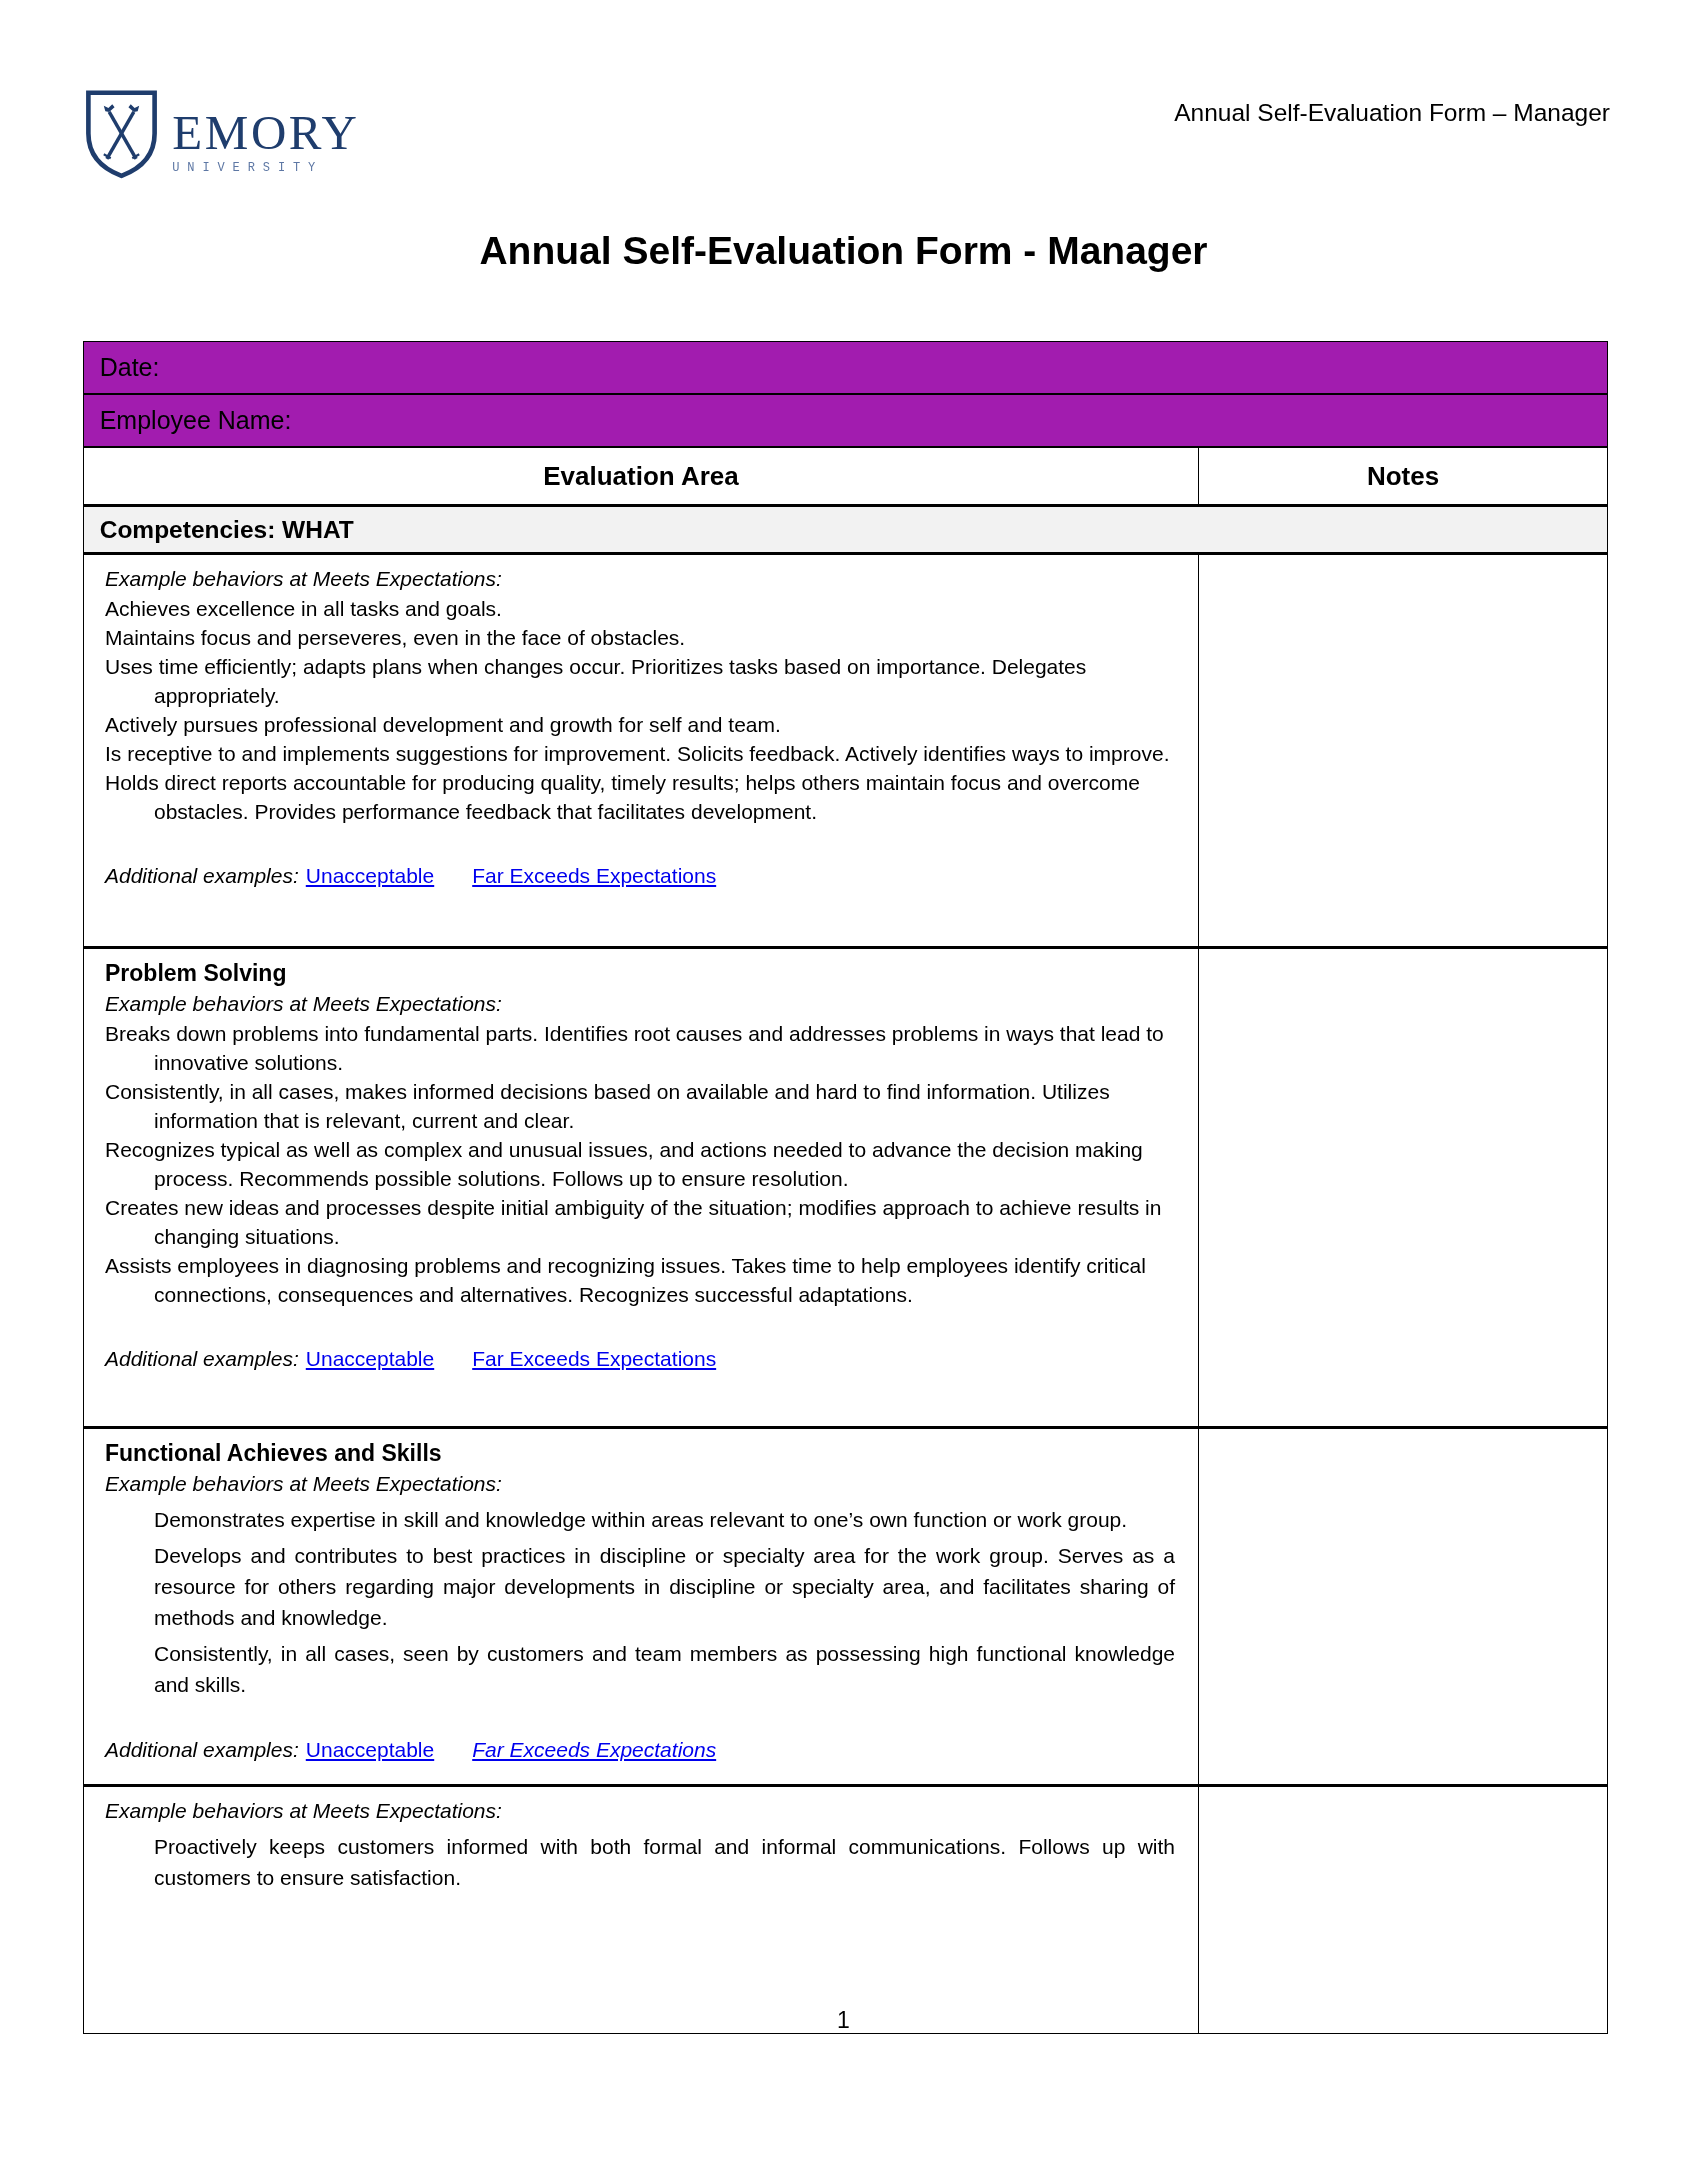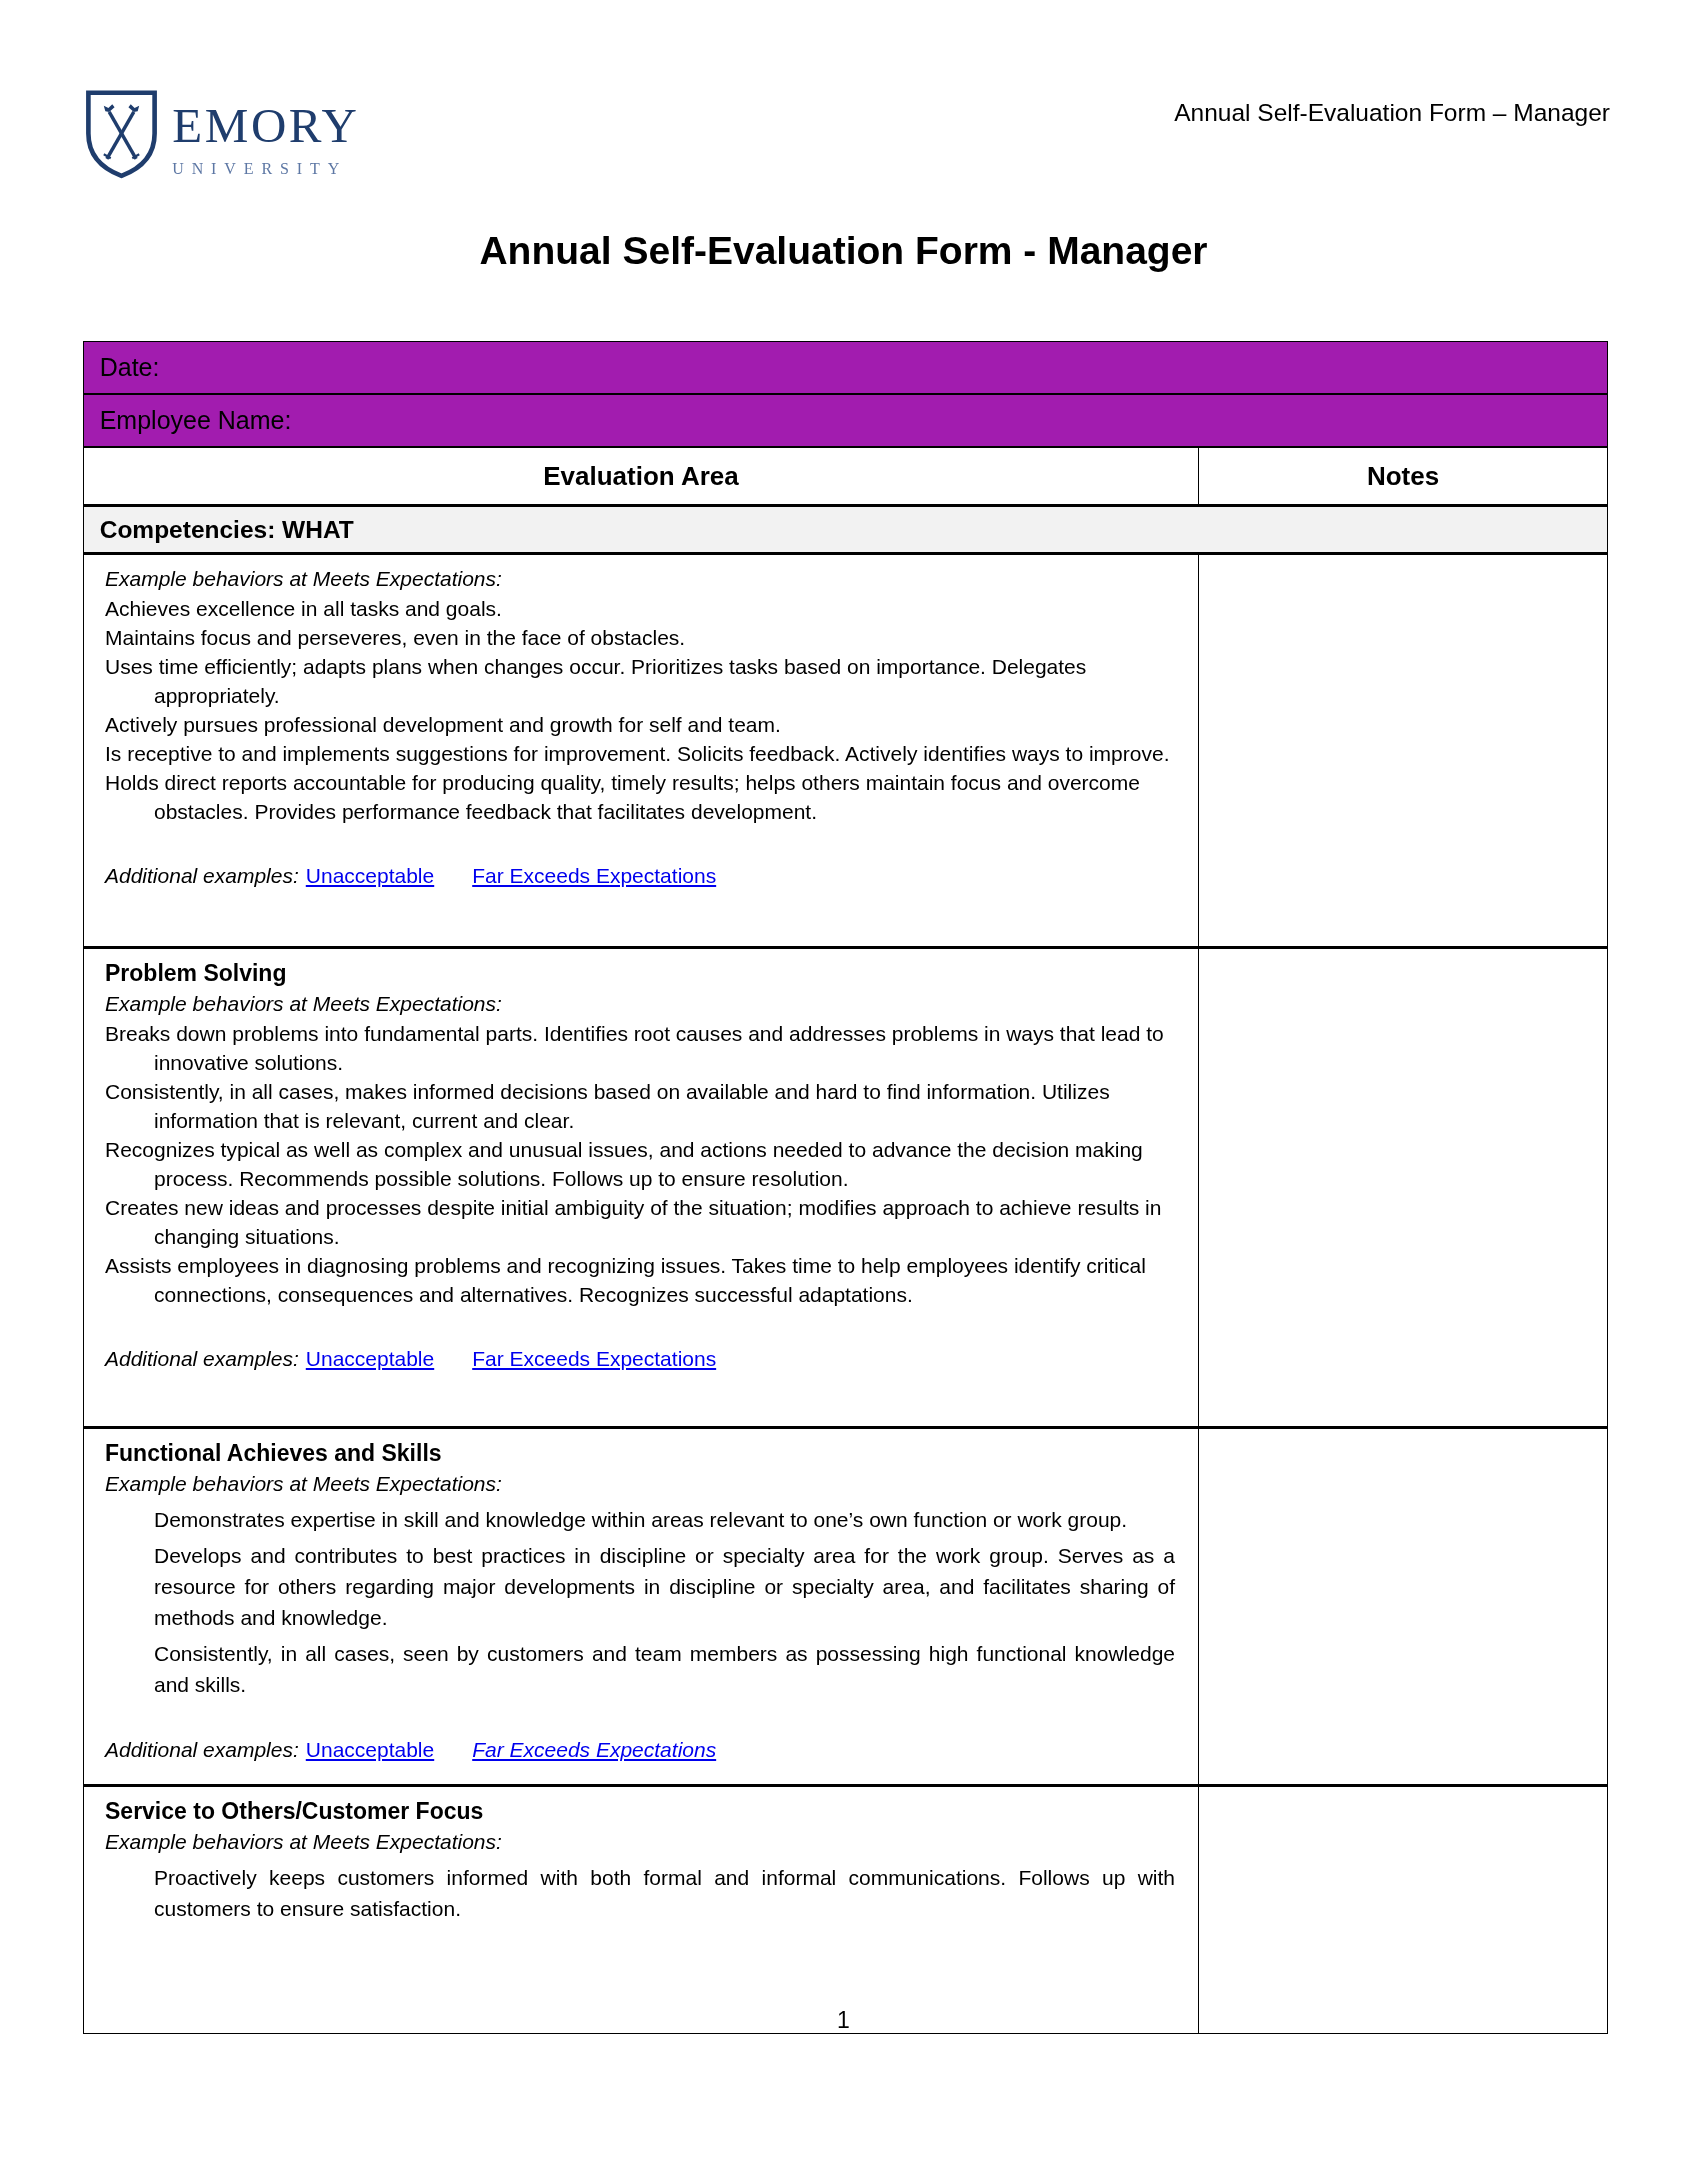--- a/index.html
+++ b/index.html
@@ -19,22 +19,22 @@
   }
   .logo { display: flex; align-items: flex-end; gap: 12.2px; }
   .logo-shield { width: 77px; height: 93px; }
   .logo-text { display: flex; flex-direction: column; }
   .logo-name {
     font-family: "Liberation Serif", serif;
     font-size: 49px; line-height: 49px; letter-spacing: 2.6px;
     color: var(--brand-primary, #1f3d6d); font-weight: 500;
   }
   .logo-sub {
-    font-family: Liberation Serif, serif;
-    font-size: 16px; line-height: 23px; letter-spacing: 7.9px; margin-top: 7px;
+    font-family: Liberation Mono, monospace;
+    font-size: 12px; line-height: 23px; letter-spacing: 7.9px; margin-top: 0;
     color: var(--brand-secondary, #5d77a4);
   }
   .header-right { font-size: 24.5px; padding-top: 12.2px; }
 
   
   .doc-title {
     position: absolute; top: 229px; left: 0; width: 100%;
     text-align: center; font-size: 39px; font-weight: bold;
   }
 
@@ -164,21 +164,20 @@
             <div class="example-label">Example behaviors at Meets Expectations:</div>
             <div class="behavior block">Demonstrates expertise in skill and knowledge within areas relevant to one’s own function or work group.</div>
             <div class="behavior block">Develops and contributes to best practices in discipline or specialty area for the work group. Serves as a resource for others regarding major developments in discipline or specialty area, and facilitates sharing of methods and knowledge.</div>
             <div class="behavior block">Consistently, in all cases, seen by customers and team members as possessing high functional knowledge and skills.</div>
             <div class="additional"><span class="additional-label">Additional examples:</span><a href="#" class="doc-link first">Unacceptable</a><a href="#" class="doc-link italic">Far Exceeds Expectations</a></div>
           </div>
           <div class="notes-col"></div>
         </div>
         <div class="row section-row s3">
           <div class="area-col area-cell">
-            <div class="section-title">Service to Others/Customer Focus</div>
             <div class="example-label">Example behaviors at Meets Expectations:</div>
             <div class="behavior block">Proactively keeps customers informed with both formal and informal communications. Follows up with customers to ensure satisfaction.</div>
           </div>
           <div class="notes-col"></div>
         </div>
       </div>
   </div>
 
   <div class="page-number">1</div>
 

